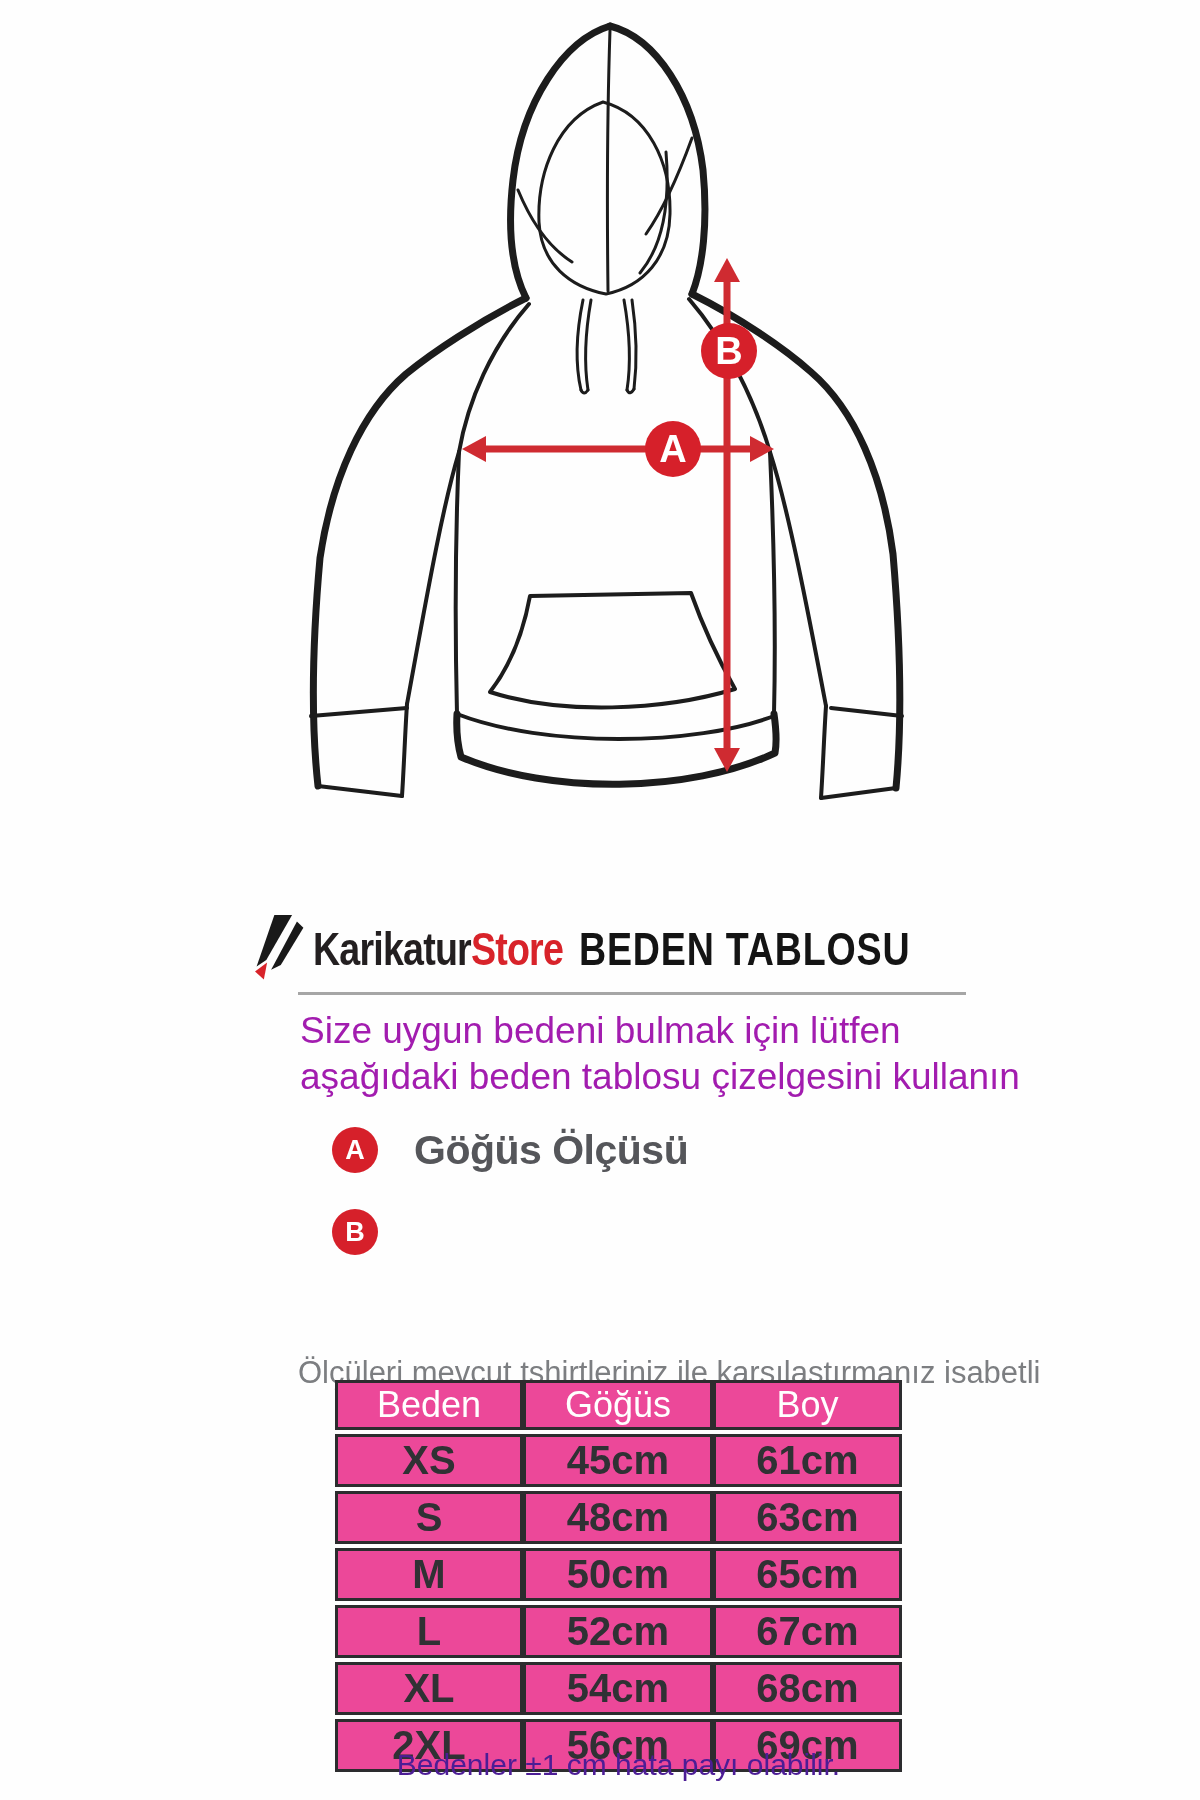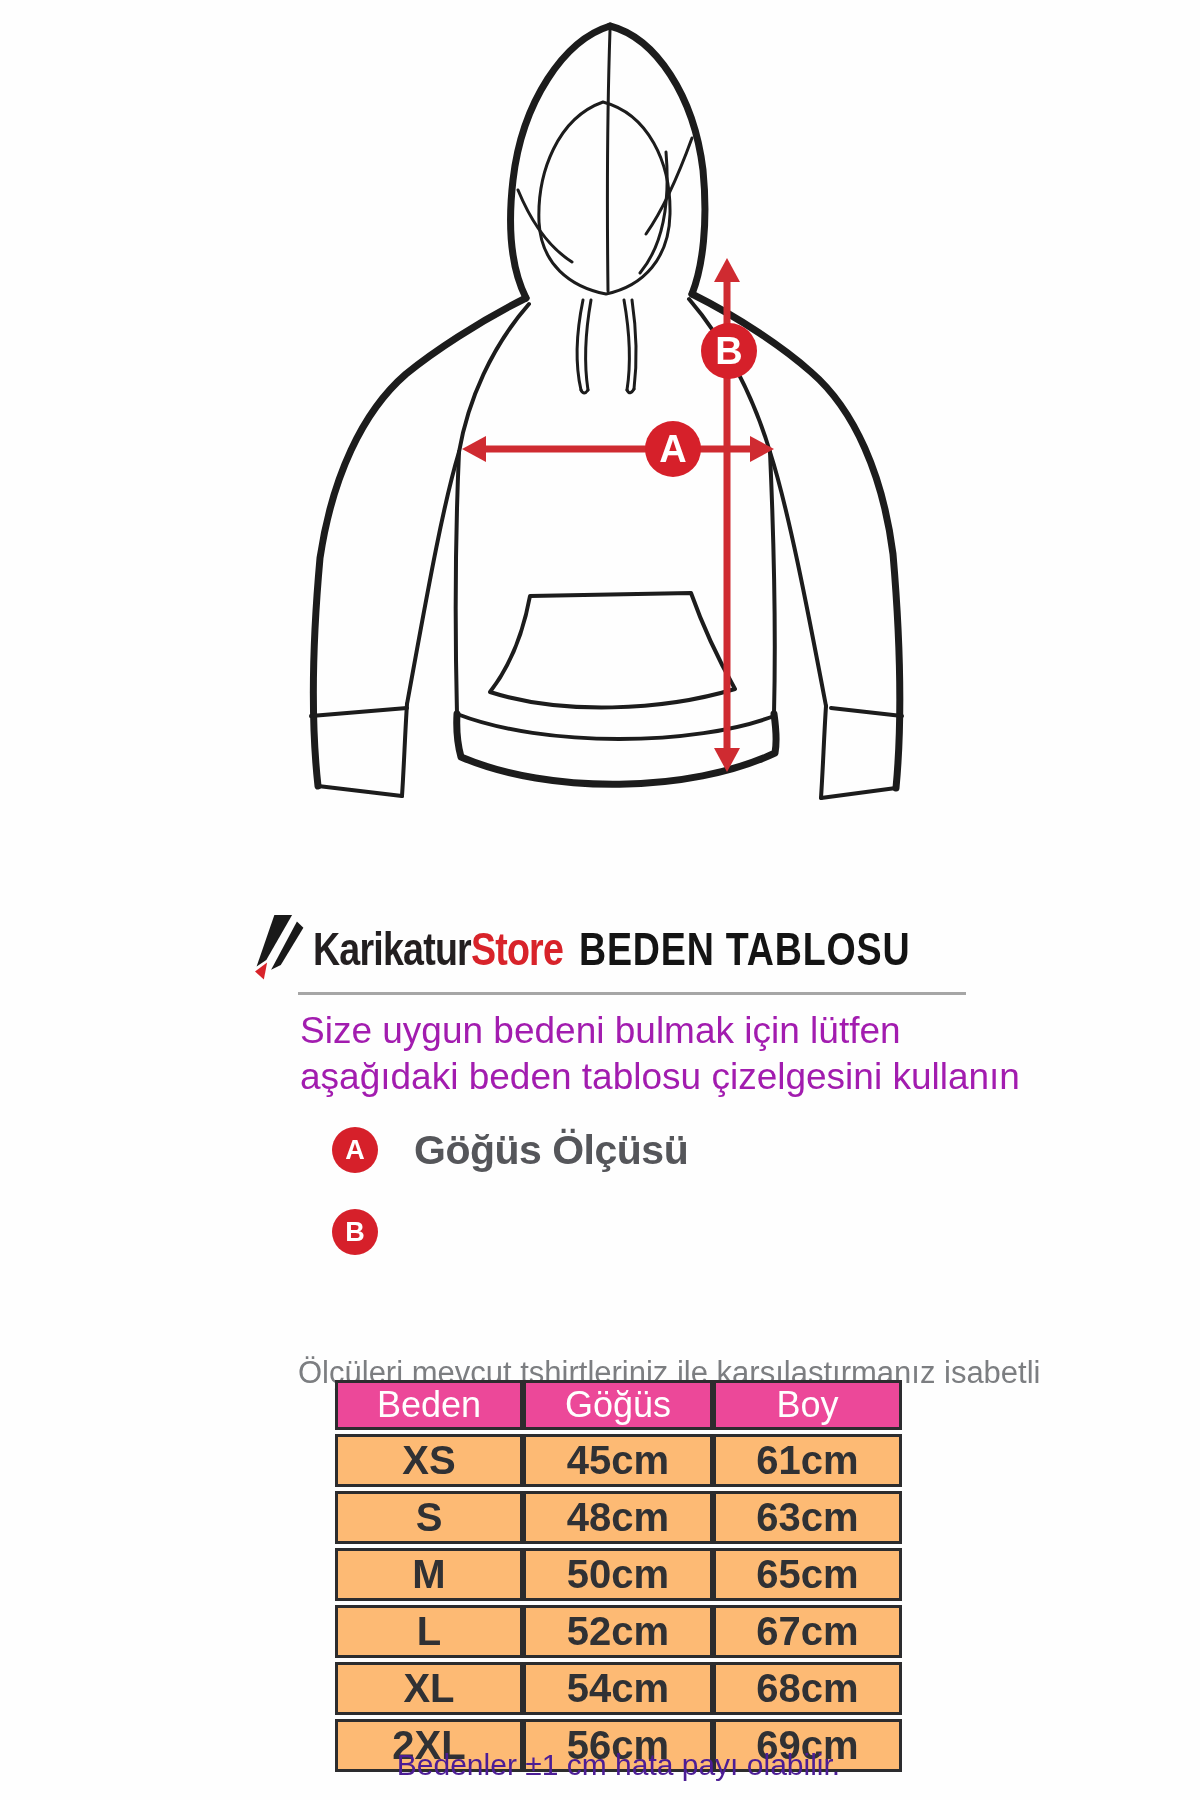--- a/index.html
+++ b/index.html
@@ -33,21 +33,21 @@
   .legend-badge{width:46px;height:46px;border-radius:50%;background:#d6202a;color:#fff;
     display:flex;align-items:center;justify-content:center;font-size:27px;font-weight:bold;flex:0 0 auto;}
   .legend-label{margin-left:36px;font-size:41px;font-weight:bold;color:#55565a;letter-spacing:-.5px;}
   
   .note{position:absolute;left:298px;top:1352px;font-size:31px;line-height:42px;color:#7c7e81;}
   
   .size-table{position:absolute;left:335px;top:1376px;border-collapse:separate;border-spacing:0 4px;
     table-layout:fixed;width:567px;}
   .size-table th{background:#ec4899;color:#fff;font-weight:normal;font-size:36px;height:42px;
     border:3px solid #2c2c2e;}
-  .size-table td{background:#fdba74;color:#303134;font-weight:bold;font-size:40px;height:37px;
+  .size-table td{background:#ec4899;color:#303134;font-weight:bold;font-size:40px;height:37px;
     border:3px solid #2c2c2e;text-align:center;}
   .size-table col.c1{width:188px}.size-table col.c2{width:190px}.size-table col.c3{width:189px}
   
   .footnote{position:absolute;left:335px;top:1748px;width:567px;text-align:center;
     font-size:30px;color:#4c1d95;}
 </style>
 </head>
 <body>
 
 <div id="canvas">

